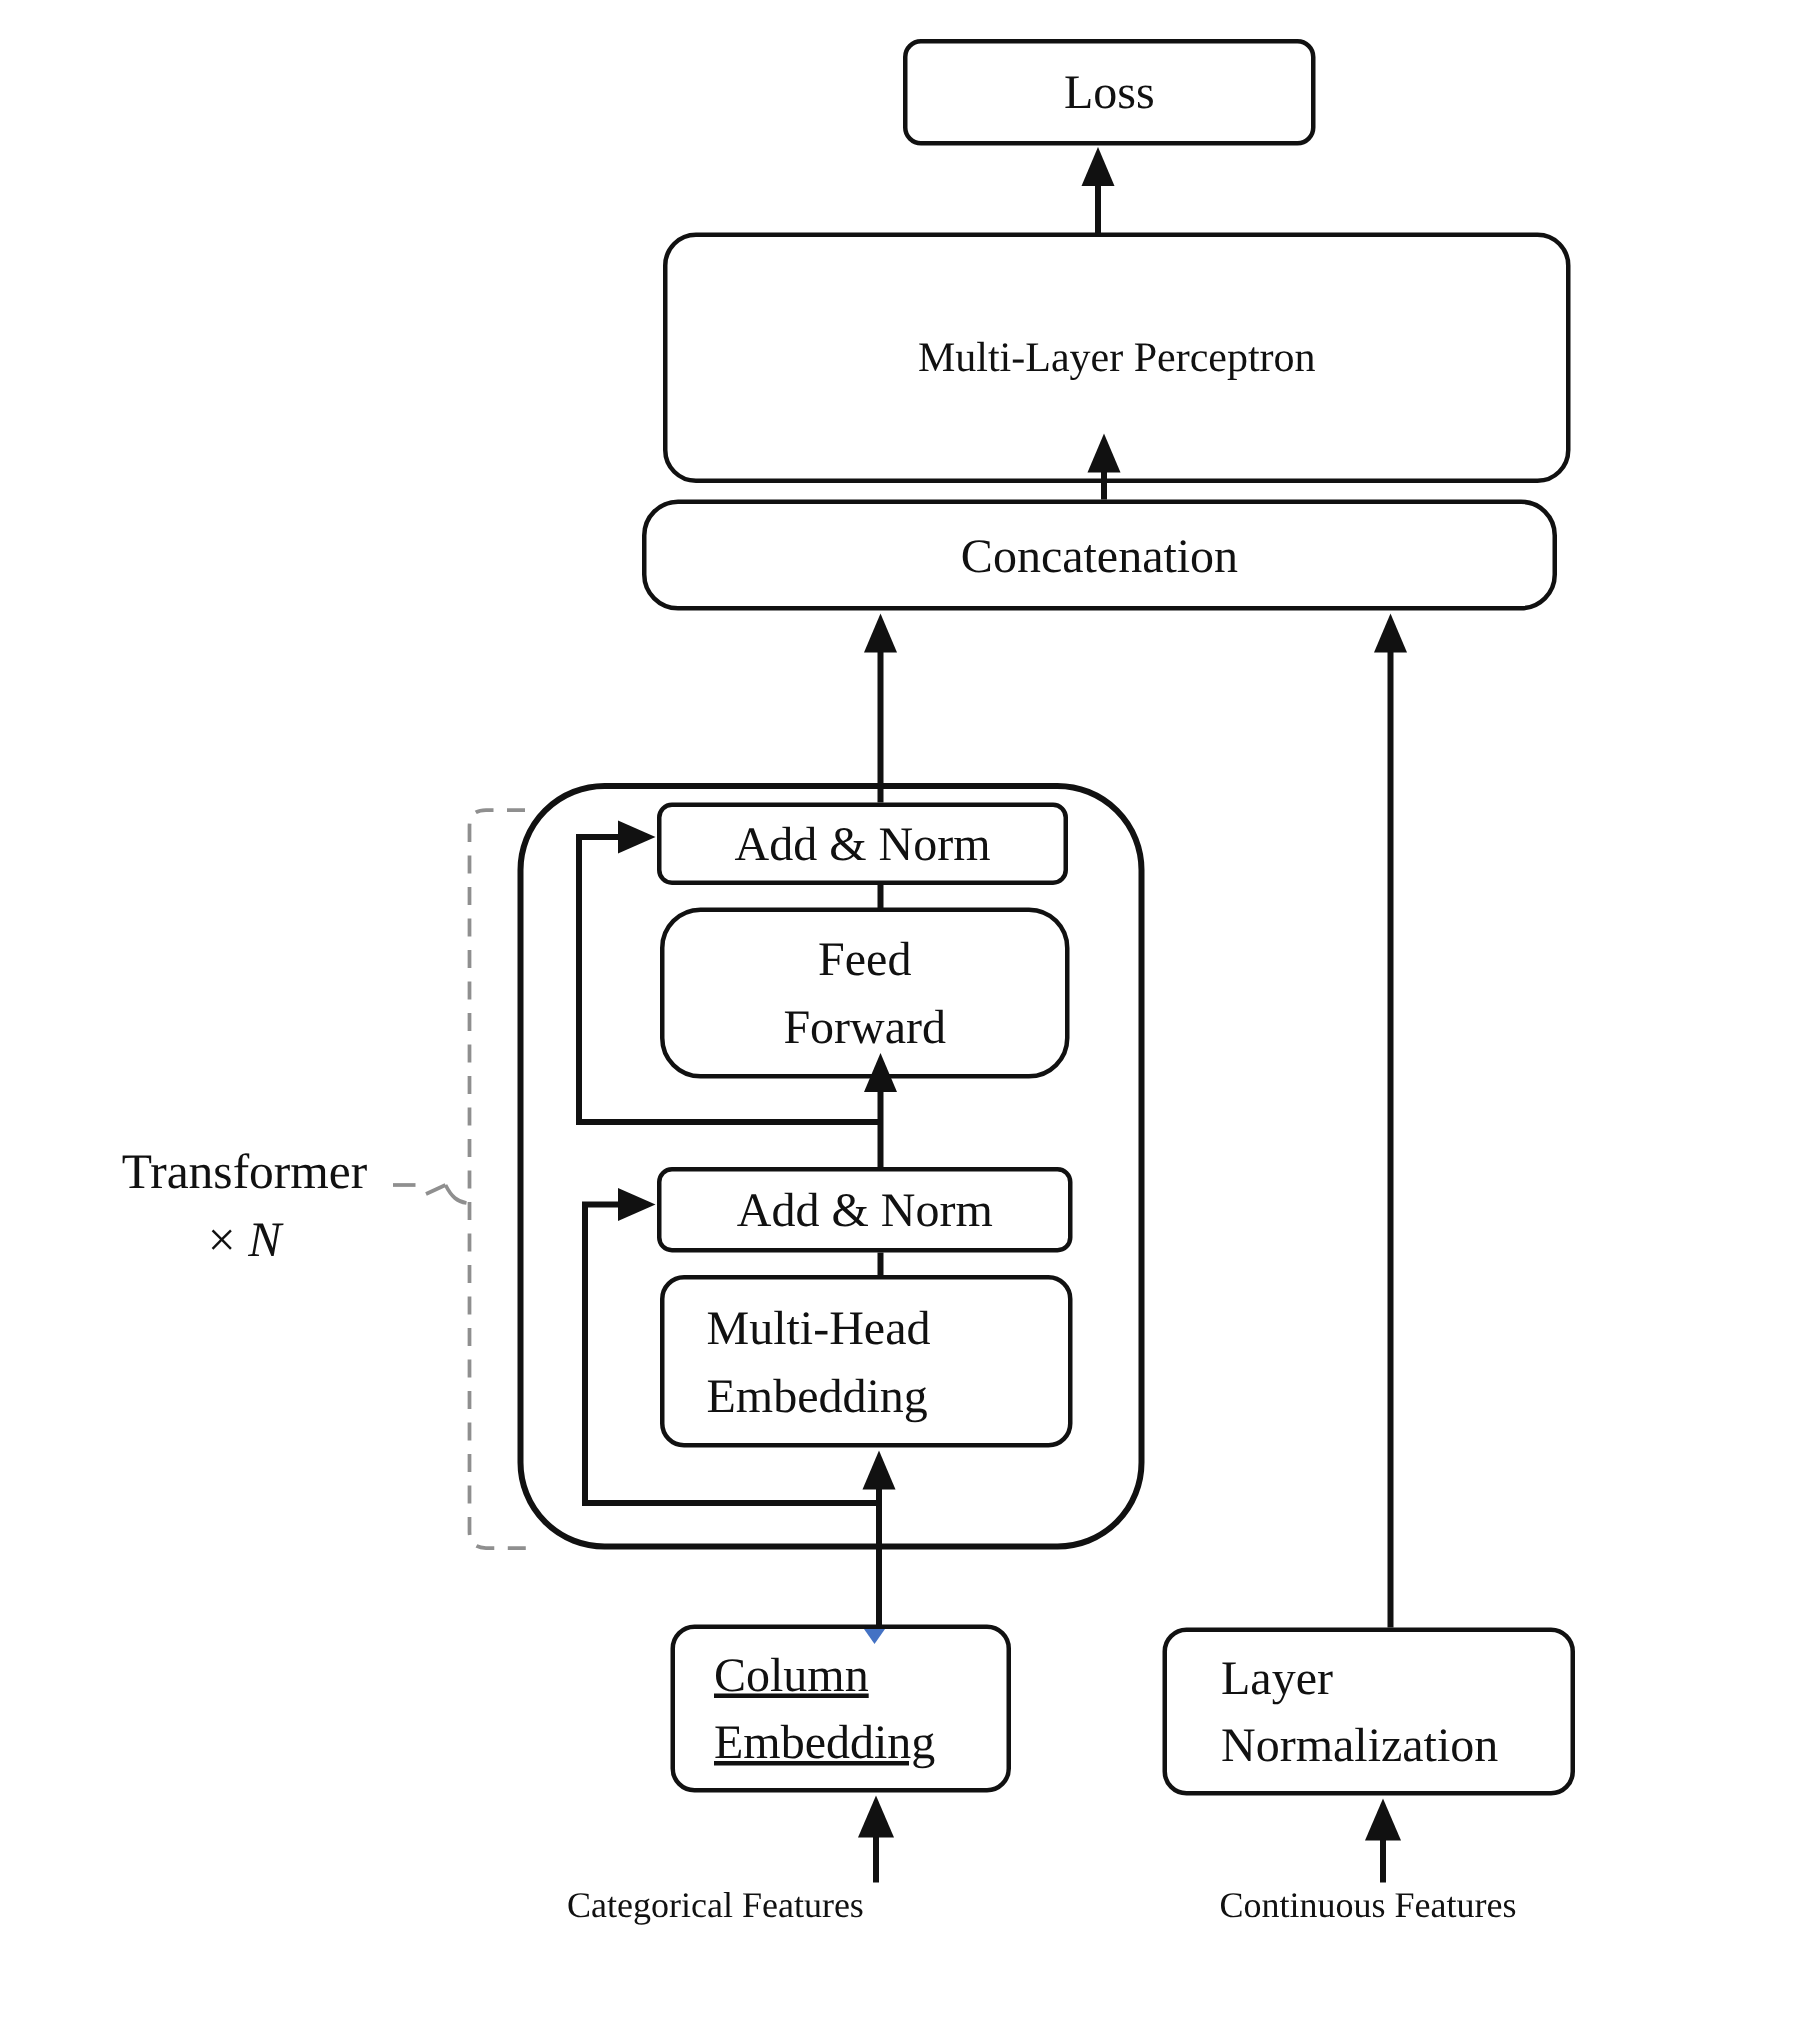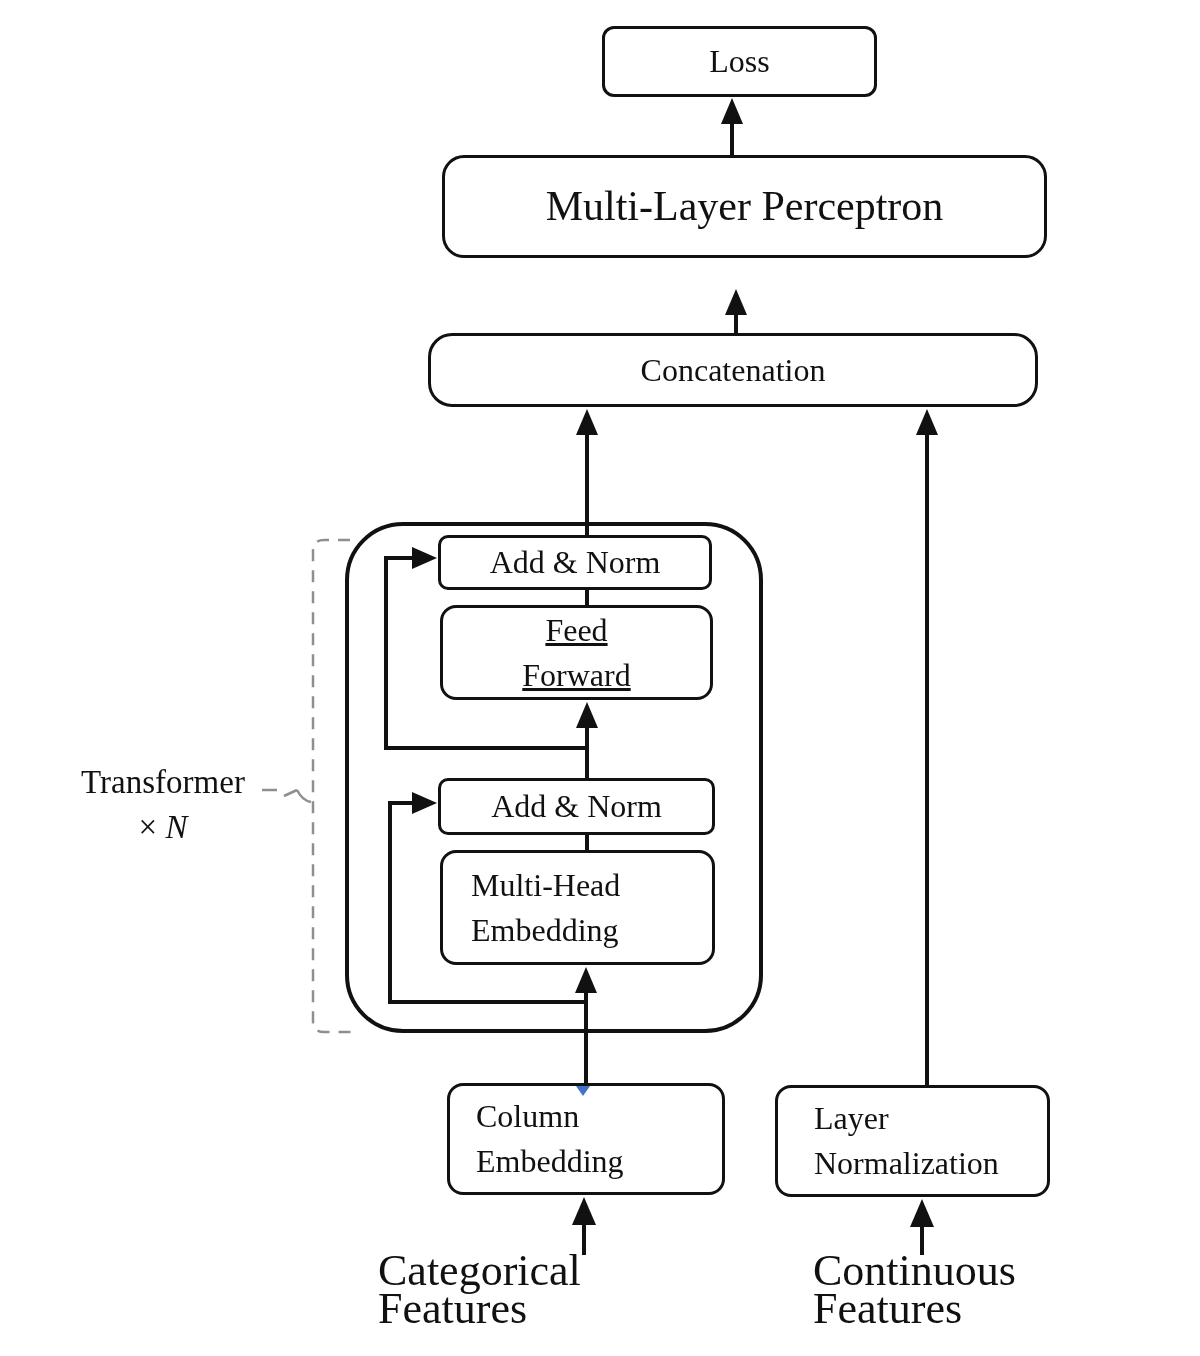--- a/index.html
+++ b/index.html
@@ -23,21 +23,21 @@
     background:var(--fill);border:3.5px solid var(--line);
     display:flex;align-items:center;justify-content:center;
     font-size:32px;line-height:45px;white-space:pre-line;text-align:center;
   }
   .box.leftalign{justify-content:flex-start;text-align:left;}
   .container{
     position:absolute;box-sizing:border-box;z-index:1;
     background:var(--fill);border:4px solid var(--line);border-radius:58px;
   }
   .label{position:absolute;z-index:2;font-size:33px;line-height:40px;}
-  .caption-title{font-size:44px;line-height:38px;}
+  .caption-title{font-size:24px;line-height:38px;}
   .caption-math{font-size:31px;line-height:38px;font-style:italic;margin-top:6px;}
   .caption-math .sub{font-size:21px;vertical-align:-7px;}
   .caption-math .sup{font-size:21px;vertical-align:10px;}
   .caption-math .upright{font-style:normal;}
   .bold-it{font-weight:bold;font-style:italic;}
   .dstruck{font-style:normal;font-family:"Liberation Serif","DejaVu Sans",sans-serif;}
   .svgline{stroke:var(--line);stroke-width:4;fill:none;}
   .svghead{fill:var(--line);stroke:none;}
   .svgdash{stroke:var(--dash);stroke-width:2.5;fill:none;stroke-dasharray:12 9;}
   .svgsquiggle{stroke:var(--dash);stroke-width:2.5;fill:none;}
@@ -119,47 +119,47 @@
       <polygon class="bluetri" points="576,1086 590,1086 583,1096"></polygon>
     </g>
   </svg>
 
   <div class="container" style="left:345px;top:522px;width:418px;height:511px;"></div>
 
   <div class="box" style="left:602px;top:26px;width:275px;height:71px;border-radius:12px;font-family:Liberation Serif, serif;">
     <span>Loss</span>
   </div>
 
-  <div class="box" style="left:442px;top:155px;width:605px;height:103px;border-radius:22px;font-size:42px;">
+  <div class="box" style="left:442px;top:155px;width:605px;height:167px;border-radius:22px;font-size:28px;">
     <span>Multi-Layer Perceptron</span>
   </div>
 
   <div class="box" style="left:428px;top:333px;width:610px;height:74px;border-radius:24px;">
     <span>Concatenation</span>
   </div>
 
   <div class="box" style="left:438px;top:535px;width:274px;height:55px;border-radius:10px;">
     <span>Add &amp; Norm</span>
   </div>
 
-  <div class="box" style="left:440px;top:605px;width:273px;height:95px;border-radius:16px;text-decoration:underline;">
+  <div class="box" style="left:440px;top:605px;width:273px;height:114px;border-radius:27px;">
     <span>Feed
 Forward</span>
   </div>
 
   <div class="box" style="left:438px;top:778px;width:277px;height:57px;border-radius:10px;">
     <span>Add &amp; Norm</span>
   </div>
 
   <div class="box leftalign" style="left:440px;top:850px;width:275px;height:115px;border-radius:16px;padding-left:28px;">
     <span>Multi-Head
 Embedding</span>
   </div>
 
-  <div class="box leftalign" style="left:447px;top:1083px;width:278px;height:112px;border-radius:16px;padding-left:26px;">
+  <div class="box leftalign" style="left:447px;top:1083px;width:227px;height:112px;border-radius:16px;padding-left:26px;text-decoration:underline;">
     <span>Column
 Embedding</span>
   </div>
 
   <div class="box leftalign" style="left:775px;top:1085px;width:275px;height:112px;border-radius:16px;padding-left:36px;">
     <span>Layer
 Normalization</span>
   </div>
 
   <div class="label" style="left:43px;top:762px;width:240px;text-align:center;">

